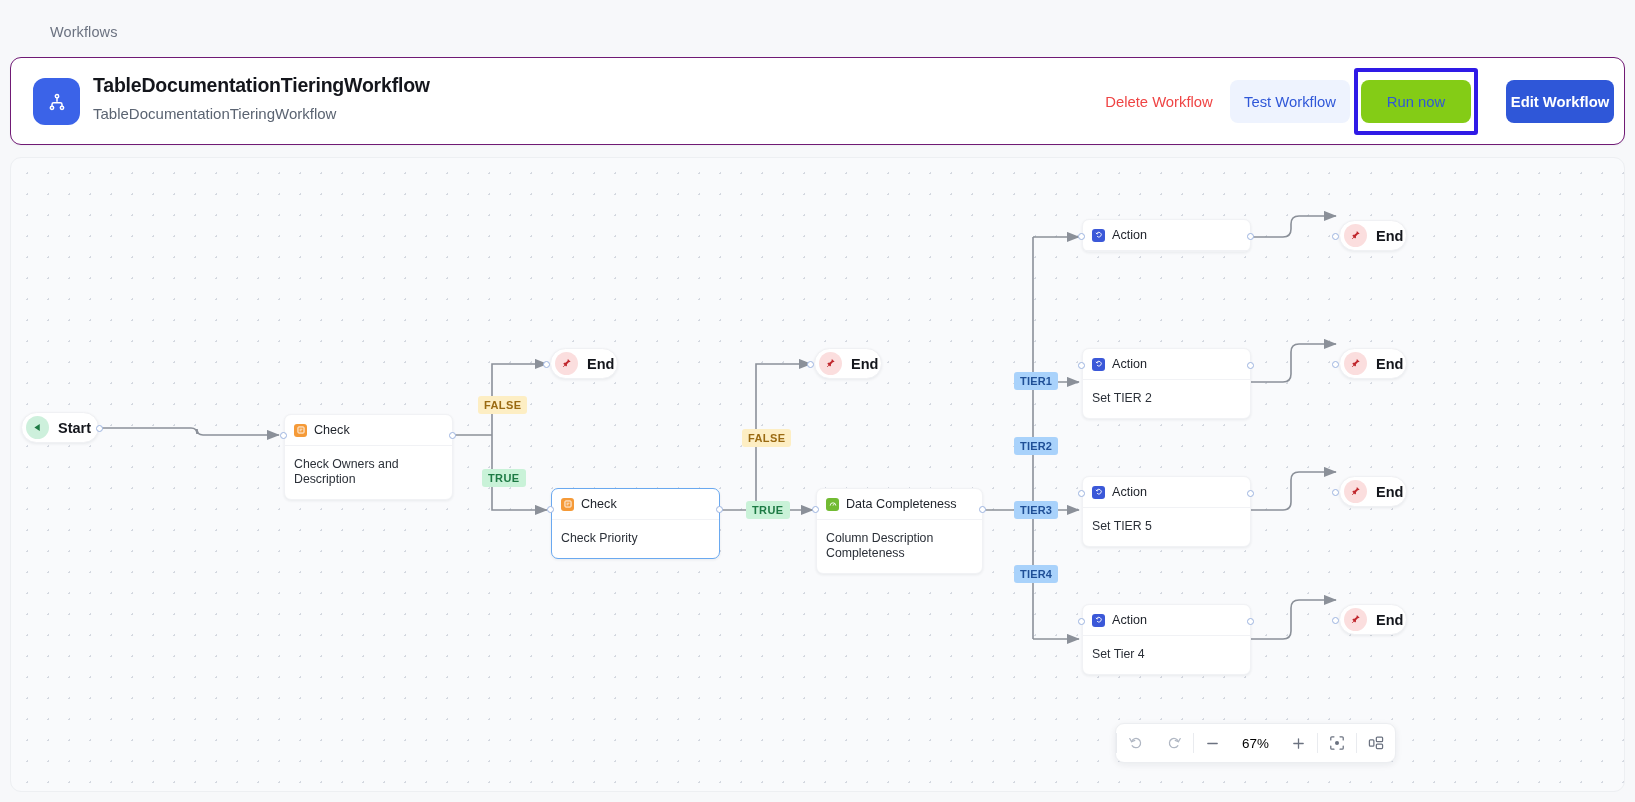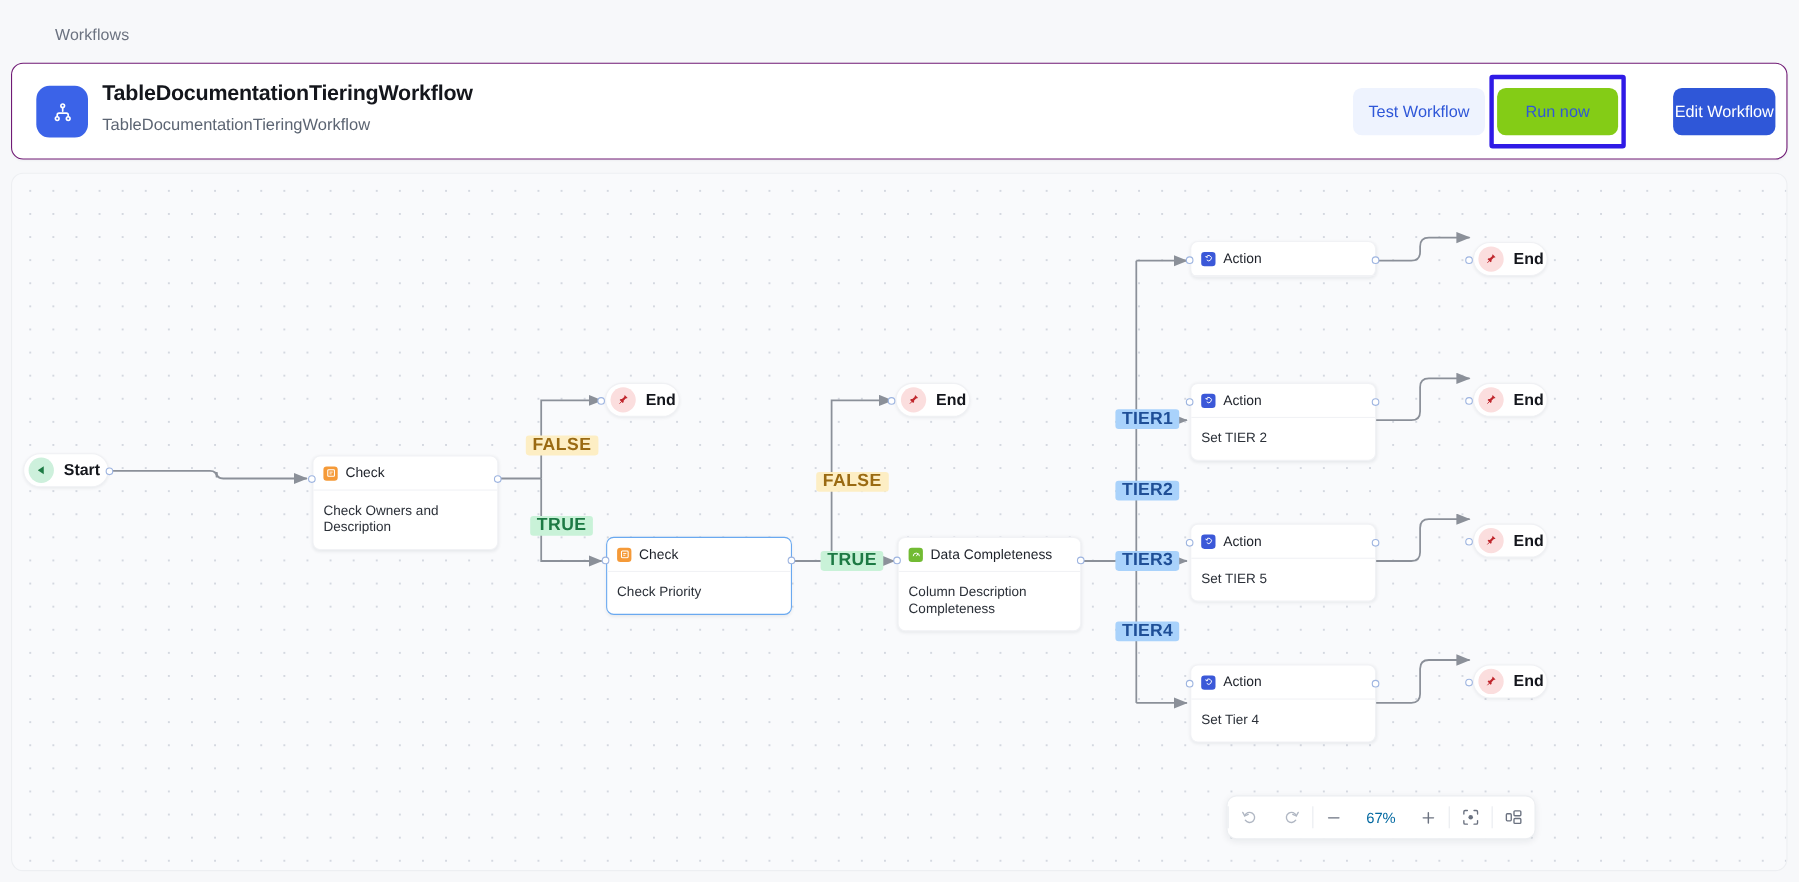--- a/index.html
+++ b/index.html
@@ -63,22 +63,22 @@
   
   #run-highlight {
     position: absolute;
     right: 146px; top: 10px;
     width: 124px; height: 67px;
     border: 4px solid #2f1ae6;
     border-radius: 3px;
     pointer-events: none;
   }
   #btn-edit {
-    right: 10px; width: 93px;
-    color: #ffffff; background: #2f57d8; font-weight: normal;
+    right: 10px; width: 108px;
+    color: #ffffff; background: #2f57d8; font-weight: bold;
   }
 
   
   #canvas {
     position: absolute; left: 10px; top: 157px;
     width: 1615px; height: 635px;
     background-color: #f9fafc;
     background-image: radial-gradient(#d4d8e0 1px, transparent 1px);
     background-size: 21px 21px;
     background-position: 6px 5px;
@@ -134,42 +134,42 @@
   .handle {
     position: absolute; width: 7px; height: 7px;
     border-radius: 50%; background: #ffffff;
     border: 1px solid #9db4e0;
   }
 
   
   .elabel {
     position: absolute; height: 18px; line-height: 18px;
     padding: 0 6px; border-radius: 3px;
-    font-size: 16px; font-weight: bold; letter-spacing: .4px;
+    font-size: 11px; font-weight: bold; letter-spacing: .4px;
   }
   .lab-true  { background: #c9f2d8; color: #1d7a44; }
   .lab-false { background: #fdeec4; color: #9a6a12; }
   .lab-tier  { background: #a9d2fb; color: #1f4f97; letter-spacing: .2px; }
 
   
   #toolbar {
     position: absolute; left: 1115px; top: 723px;
     height: 40px; background: #ffffff;
     border-radius: 9px;
     border: 1px solid #eceef1;
     box-shadow: 0 2px 7px rgba(16,24,40,.07);
     display: flex; align-items: center;
   }
   .tb-item {
     display: flex; align-items: center; height: 100%;
     padding: 0 11px; color: #9aa1ad; font-size: 13.4px;
     cursor: pointer; gap: 7px;
   }
   .tb-sep { width: 1px; height: 20px; background: #e9ebef; }
-  .tb-zoom { font-size: 13.4px; color: #0369a1; min-width: 40px; text-align: center; }
+  .tb-zoom { font-size: 13.4px; color: #000000; min-width: 40px; text-align: center; }
   .tb-icon { display: flex; align-items: center; justify-content: center; cursor: pointer; }
 </style>
 </head>
 <body>
 
 <div id="breadcrumb">Workflows</div>
 
 <div id="header-card">
 
   <div id="wf-logo">
@@ -177,20 +177,21 @@
       <circle cx="12" cy="5" r="2"></circle>
       <circle cx="6" cy="19" r="2"></circle>
       <circle cx="18" cy="19" r="2"></circle>
       <path d="M12 7v4M6 17v-2a2 2 0 0 1 2-2h8a2 2 0 0 1 2 2v2"></path>
     </svg>
   </div>
 
   <div id="wf-title">TableDocumentationTieringWorkflow</div>
   <div id="wf-subtitle">TableDocumentationTieringWorkflow</div>
 
+  <div class="hdr-btn" id="btn-delete">Delete Workflow</div>
   <div class="hdr-btn" id="btn-test">Test Workflow</div>
   <div class="hdr-btn" id="btn-run">Run now</div>
   <div id="run-highlight"></div>
   <div class="hdr-btn" id="btn-edit">Edit Workflow</div>
 </div>
 
 <div id="canvas">
 
   <svg id="edges">
     <defs>

